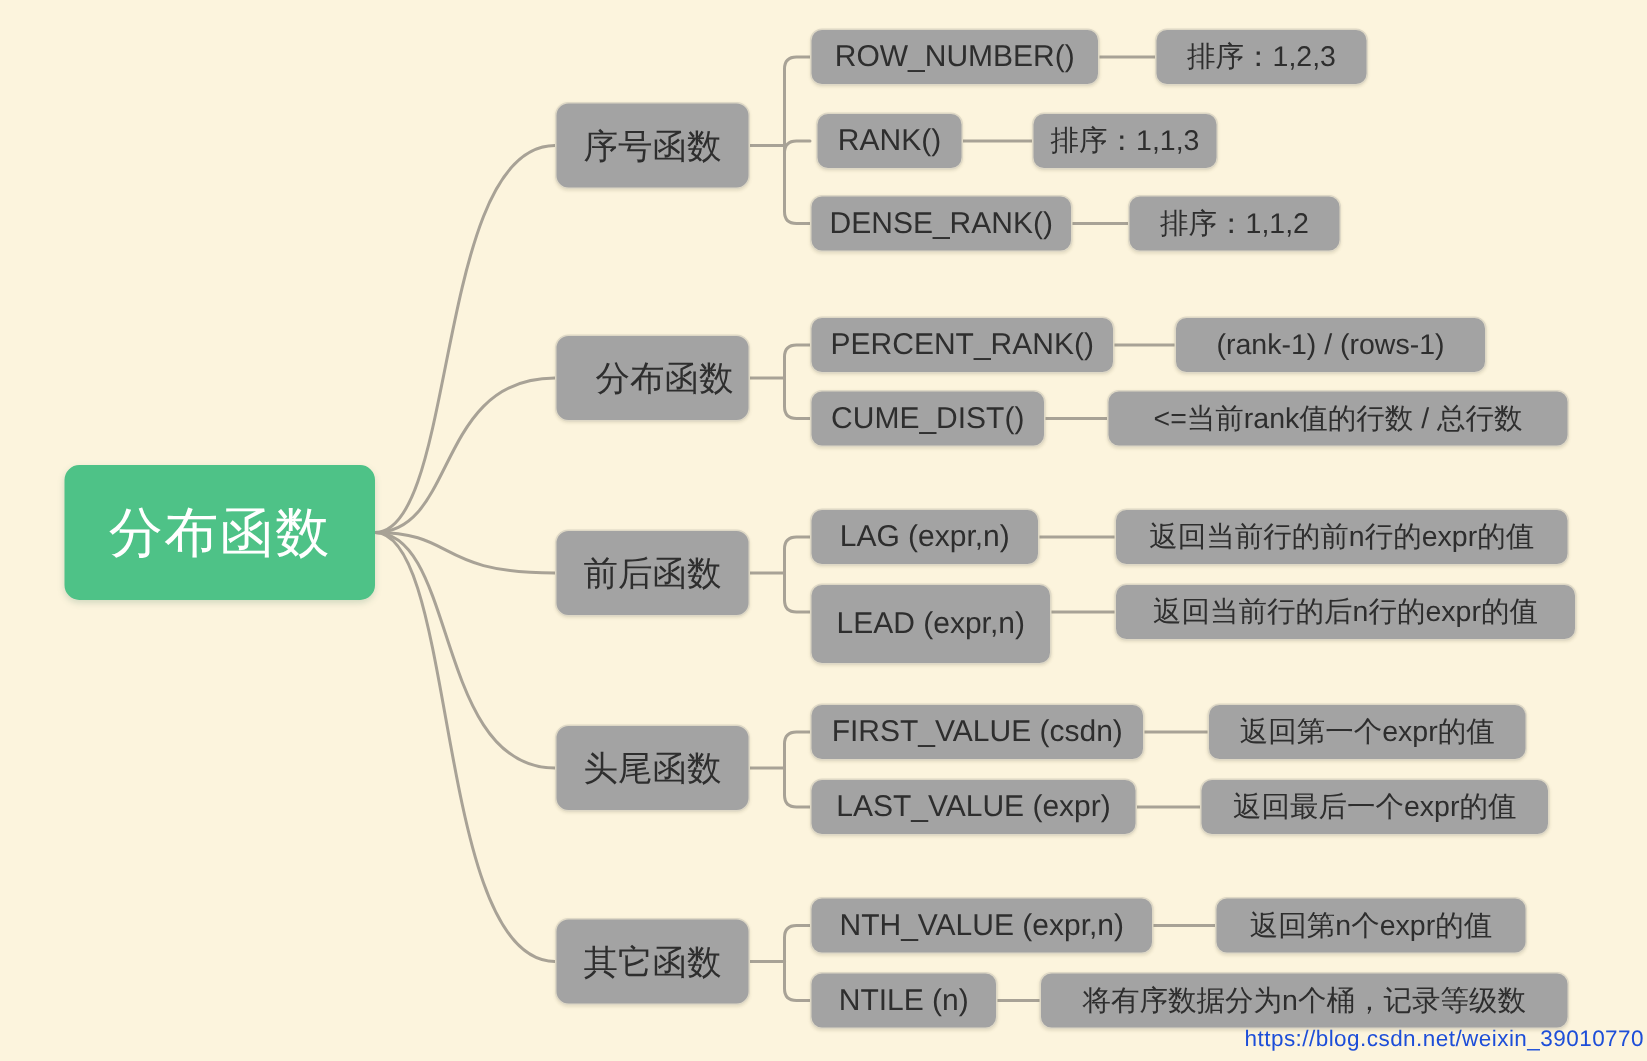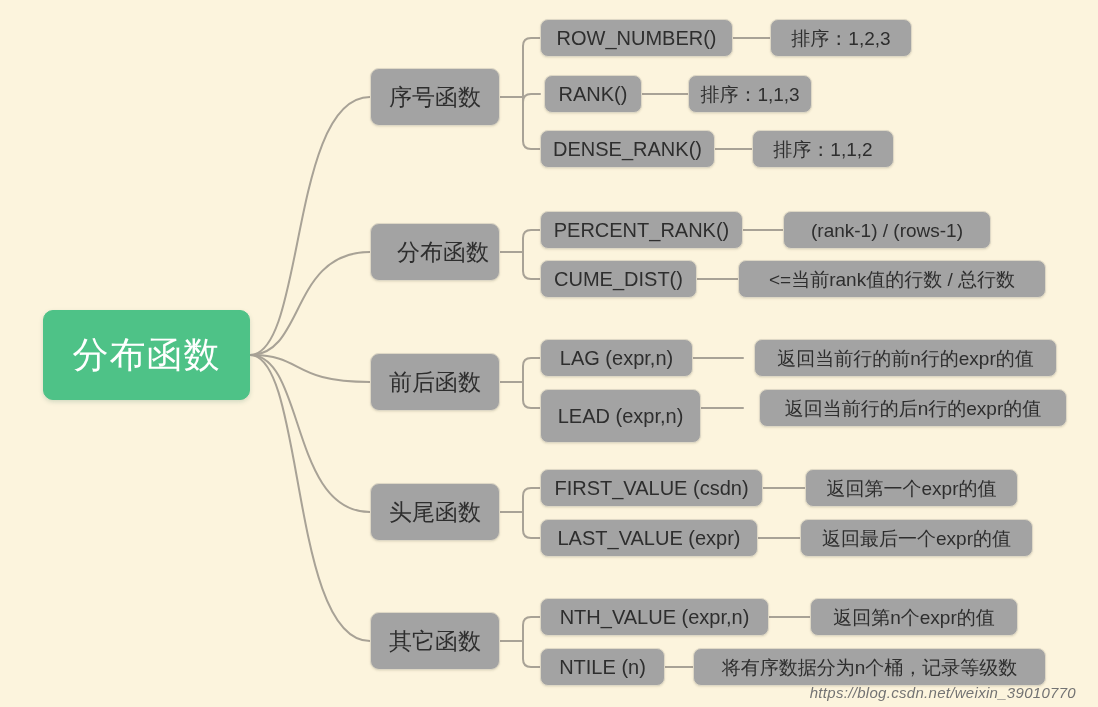--- a/index.html
+++ b/index.html
@@ -57,28 +57,27 @@
     border-radius: 9px;
   }
   .node.leaf {
     font-size: 20px;
   }
   .node.desc {
     font-size: 19px;
   }
   .watermark {
     position: absolute;
-    right: 22px;
+    right: 2px;
     bottom: 6px;
     font-size: 15px;
-    color: #737373;
+    color: #1d4ed8;
     letter-spacing: 0.3px;
     font-family: "Liberation Sans", "DejaVu Sans", sans-serif;
     user-select: none;
-    font-style: italic;
   }
 </style>
 </head>
 <body>
 
 <div id="canvas">
 
   <svg class="links" viewBox="0 0 1098 707" xmlns="http://www.w3.org/2000/svg">
     <g id="link-group" fill="none" stroke="#a8a296" stroke-width="2" stroke-linecap="round">
         <path d="M250,355 C305,355 290,97 370,97"></path>
@@ -125,23 +124,23 @@
       <div class="node desc" style="left: 688px; top: 75px; width: 124px; height: 38px;">排序：1,1,3</div>
       <div class="node leaf" style="left: 540px; top: 130px; width: 175px; height: 38px;">DENSE_RANK()</div>
       <div class="node desc" style="left: 752px; top: 130px; width: 142px; height: 38px;">排序：1,1,2</div>
       <div class="node branch" style="left: 370px; top: 223px; width: 130px; height: 58px; padding-left: 28px;">分布函数</div>
       <div class="node leaf" style="left: 540px; top: 211px; width: 203px; height: 38px;">PERCENT_RANK()</div>
       <div class="node desc" style="left: 783px; top: 211px; width: 208px; height: 38px;">(rank-1) / (rows-1)</div>
       <div class="node leaf" style="left: 540px; top: 260px; width: 157px; height: 38px;">CUME_DIST()</div>
       <div class="node desc" style="left: 738px; top: 260px; width: 308px; height: 38px;">&lt;=当前rank值的行数 / 总行数</div>
       <div class="node branch" style="left: 370px; top: 353px; width: 130px; height: 58px;">前后函数</div>
       <div class="node leaf" style="left: 540px; top: 339px; width: 153px; height: 38px;">LAG (expr,n)</div>
-      <div class="node desc" style="left: 743px; top: 339px; width: 303px; height: 38px; margin-left: 11px;">返回当前行的前n行的expr的值</div>
+      <div class="node desc" style="left: 743px; top: 339px; width: 303px; height: 38px;">返回当前行的前n行的expr的值</div>
       <div class="node leaf" style="left: 540px; top: 389px; width: 161px; height: 54px;">LEAD (expr,n)</div>
-      <div class="node desc" style="left: 743px; top: 389px; width: 308px; height: 38px; margin-left: 16px;">返回当前行的后n行的expr的值</div>
+      <div class="node desc" style="left: 743px; top: 389px; width: 308px; height: 38px;">返回当前行的后n行的expr的值</div>
       <div class="node branch" style="left: 370px; top: 483px; width: 130px; height: 58px;">头尾函数</div>
       <div class="node leaf" style="left: 540px; top: 469px; width: 223px; height: 38px;">FIRST_VALUE (csdn)</div>
       <div class="node desc" style="left: 805px; top: 469px; width: 213px; height: 38px;">返回第一个expr的值</div>
       <div class="node leaf" style="left: 540px; top: 519px; width: 218px; height: 38px;">LAST_VALUE (expr)</div>
       <div class="node desc" style="left: 800px; top: 519px; width: 233px; height: 38px;">返回最后一个expr的值</div>
       <div class="node branch" style="left: 370px; top: 612px; width: 130px; height: 58px;">其它函数</div>
       <div class="node leaf" style="left: 540px; top: 598px; width: 229px; height: 38px;">NTH_VALUE (expr,n)</div>
       <div class="node desc" style="left: 810px; top: 598px; width: 208px; height: 38px;">返回第n个expr的值</div>
       <div class="node leaf" style="left: 540px; top: 648px; width: 125px; height: 38px;">NTILE (n)</div>
       <div class="node desc" style="left: 693px; top: 648px; width: 353px; height: 38px;">将有序数据分为n个桶，记录等级数</div>

